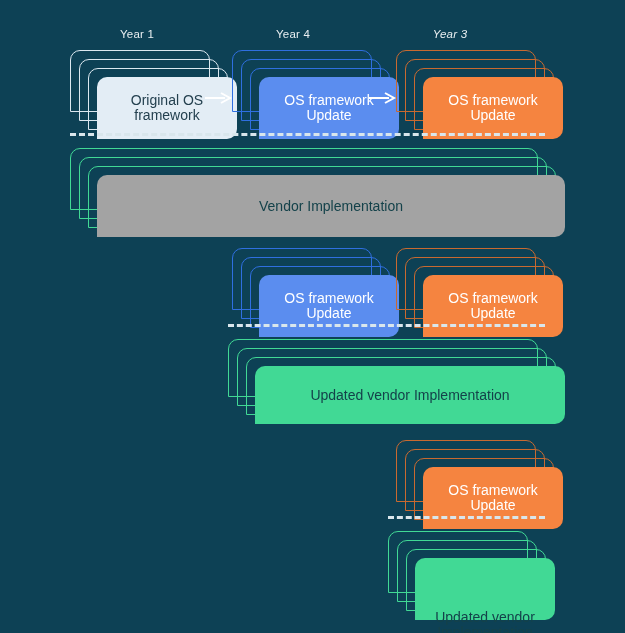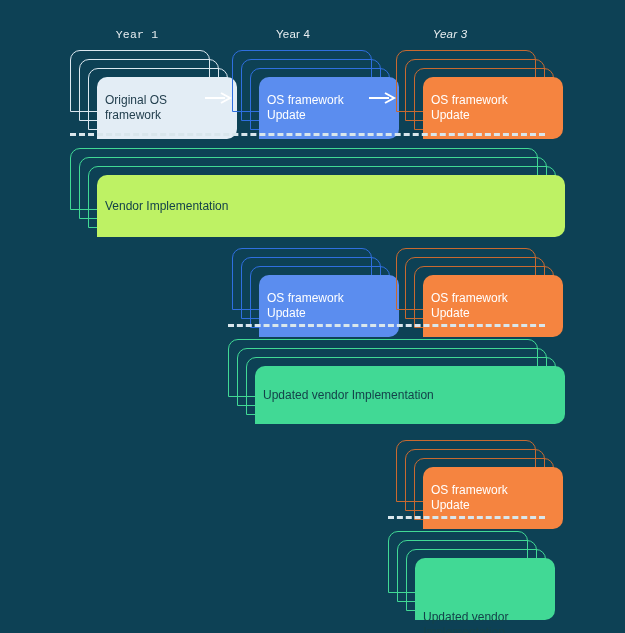--- a/index.html
+++ b/index.html
@@ -52,22 +52,22 @@
   }
   .card.solid {
     border: none;
   }
   .card-label {
     position: absolute;
     left: 0;
     right: 0;
     top: 50%;
     transform: translateY(-50%);
-    text-align: left;
-    font-size: 12px;
+    text-align: center;
+    font-size: 14px;
     line-height: 15px;
     white-space: pre-line;
     padding: 0 8px;
     box-sizing: border-box;
   }
 
   
   .divider {
     position: absolute;
     height: 0;
@@ -77,21 +77,21 @@
   
   .arrow-svg {
     position: absolute;
     overflow: visible;
   }
 </style>
 </head>
 <body>
 
 <div id="diagram">
-    <div class="year-label" style="left: 137px; top: 28px; color: rgb(232, 238, 241); font-family: Liberation Mono, monospace;">Year 1</div>
+    <div class="year-label" style="left: 137px; top: 28px; color: rgb(232, 238, 241);">Year 1</div>
     <div class="year-label" style="left: 293px; top: 28px; color: rgb(232, 238, 241);">Year 4</div>
     <div class="year-label" style="left: 450px; top: 28px; color: rgb(232, 238, 241); font-style: italic;">Year 3</div>
     <div></div>
     <div class="stack" style="left: 70px; top: 50px; width: 167px; height: 89px;">
       <div class="card ghost" style="left: 0px; top: 0px; width: 140px; height: 62px; border-color: rgb(219, 232, 240);"></div>
       <div class="card ghost" style="left: 9px; top: 9px; width: 140px; height: 62px; border-color: rgb(219, 232, 240);"></div>
       <div class="card ghost" style="left: 18px; top: 18px; width: 140px; height: 62px; border-color: rgb(219, 232, 240);"></div>
       <div class="card solid" style="left: 27px; top: 27px; width: 140px; height: 62px; background: rgb(227, 237, 245);">
         <div class="card-label" style="color: rgb(36, 64, 79);">Original OS
 framework</div>
@@ -122,21 +122,21 @@
     <svg class="arrow-svg" width="28" height="16" style="left: 368px; top: 90px;">
       <path d="M1 8 H21" stroke="#ffffff" stroke-width="2" fill="none"></path>
       <path d="M17 3 L26 8 L17 13" stroke="#ffffff" stroke-width="2" fill="none" stroke-linejoin="miter" stroke-linecap="butt"></path>
     </svg>
     <div class="divider" style="left: 70px; top: 133px; width: 475px; border-top-color: rgb(217, 230, 236);"></div>
     <div></div>
     <div class="stack" style="left: 70px; top: 148px; width: 495px; height: 89px;">
       <div class="card ghost" style="left: 0px; top: 0px; width: 468px; height: 62px; border-color: rgb(65, 217, 149);"></div>
       <div class="card ghost" style="left: 9px; top: 9px; width: 468px; height: 62px; border-color: rgb(65, 217, 149);"></div>
       <div class="card ghost" style="left: 18px; top: 18px; width: 468px; height: 62px; border-color: rgb(65, 217, 149);"></div>
-      <div class="card solid" style="left: 27px; top: 27px; width: 468px; height: 62px; background: #bef264;">
+      <div class="card solid" style="left: 27px; top: 27px; width: 468px; height: 62px; background: #a3a3a3;">
         <div class="card-label" style="color: rgb(20, 66, 74);">Vendor Implementation</div>
       </div>
     </div>
     <div></div>
     <div class="stack" style="left: 232px; top: 248px; width: 167px; height: 89px;">
       <div class="card ghost" style="left: 0px; top: 0px; width: 140px; height: 62px; border-color: rgb(47, 111, 224);"></div>
       <div class="card ghost" style="left: 9px; top: 9px; width: 140px; height: 62px; border-color: rgb(47, 111, 224);"></div>
       <div class="card ghost" style="left: 18px; top: 18px; width: 140px; height: 62px; border-color: rgb(47, 111, 224);"></div>
       <div class="card solid" style="left: 27px; top: 27px; width: 140px; height: 62px; background: rgb(91, 141, 239);">
         <div class="card-label" style="color: rgb(255, 255, 255);">OS framework

